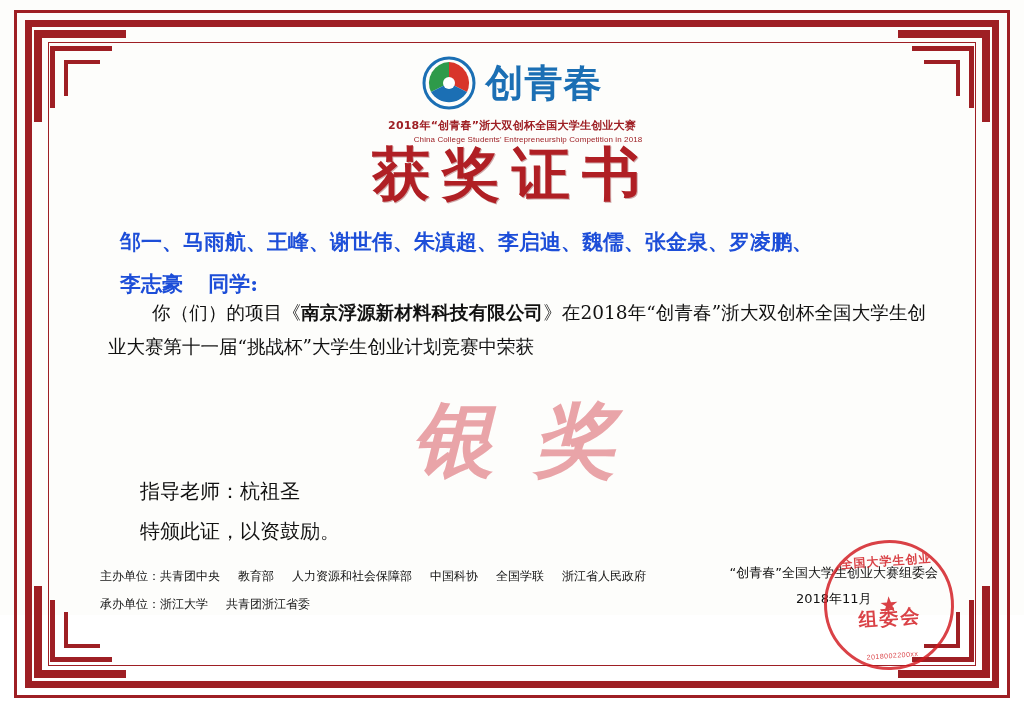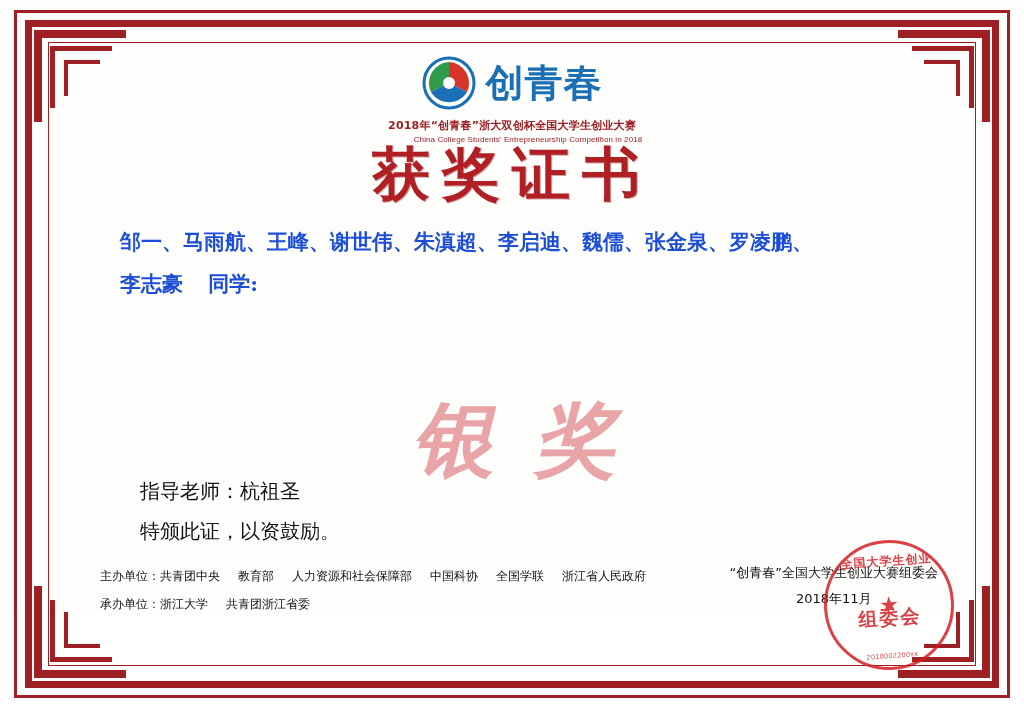--- a/index.html
+++ b/index.html
@@ -316,20 +316,23 @@
   <div class="cert-title">获奖证书</div>
 
   <div class="names">
     <div>邹一、马雨航、王峰、谢世伟、朱滇超、李启迪、魏儒、张金泉、罗凌鹏、</div>
     <div class="line2">
       <span>李志豪</span>
       <span class="salutation">同学:</span>
     </div>
   </div>
 
+  <div class="para">
+    <span class="indent"></span><span>你（们）的项目《</span><span class="proj">南京浮源新材料科技有限公司</span><span>》在2018年“创青春”浙大双创杯全国大学生创业大赛第十一届“挑战杯”大学生创业计划竞赛中荣获</span>
+  </div>
 
   <div class="award">银奖</div>
 
   <div class="teacher">
     <span>指导老师：</span><span>杭祖圣</span>
   </div>
 
   <div class="closing">特颁此证，以资鼓励。</div>
 
   <div class="footer-left">

